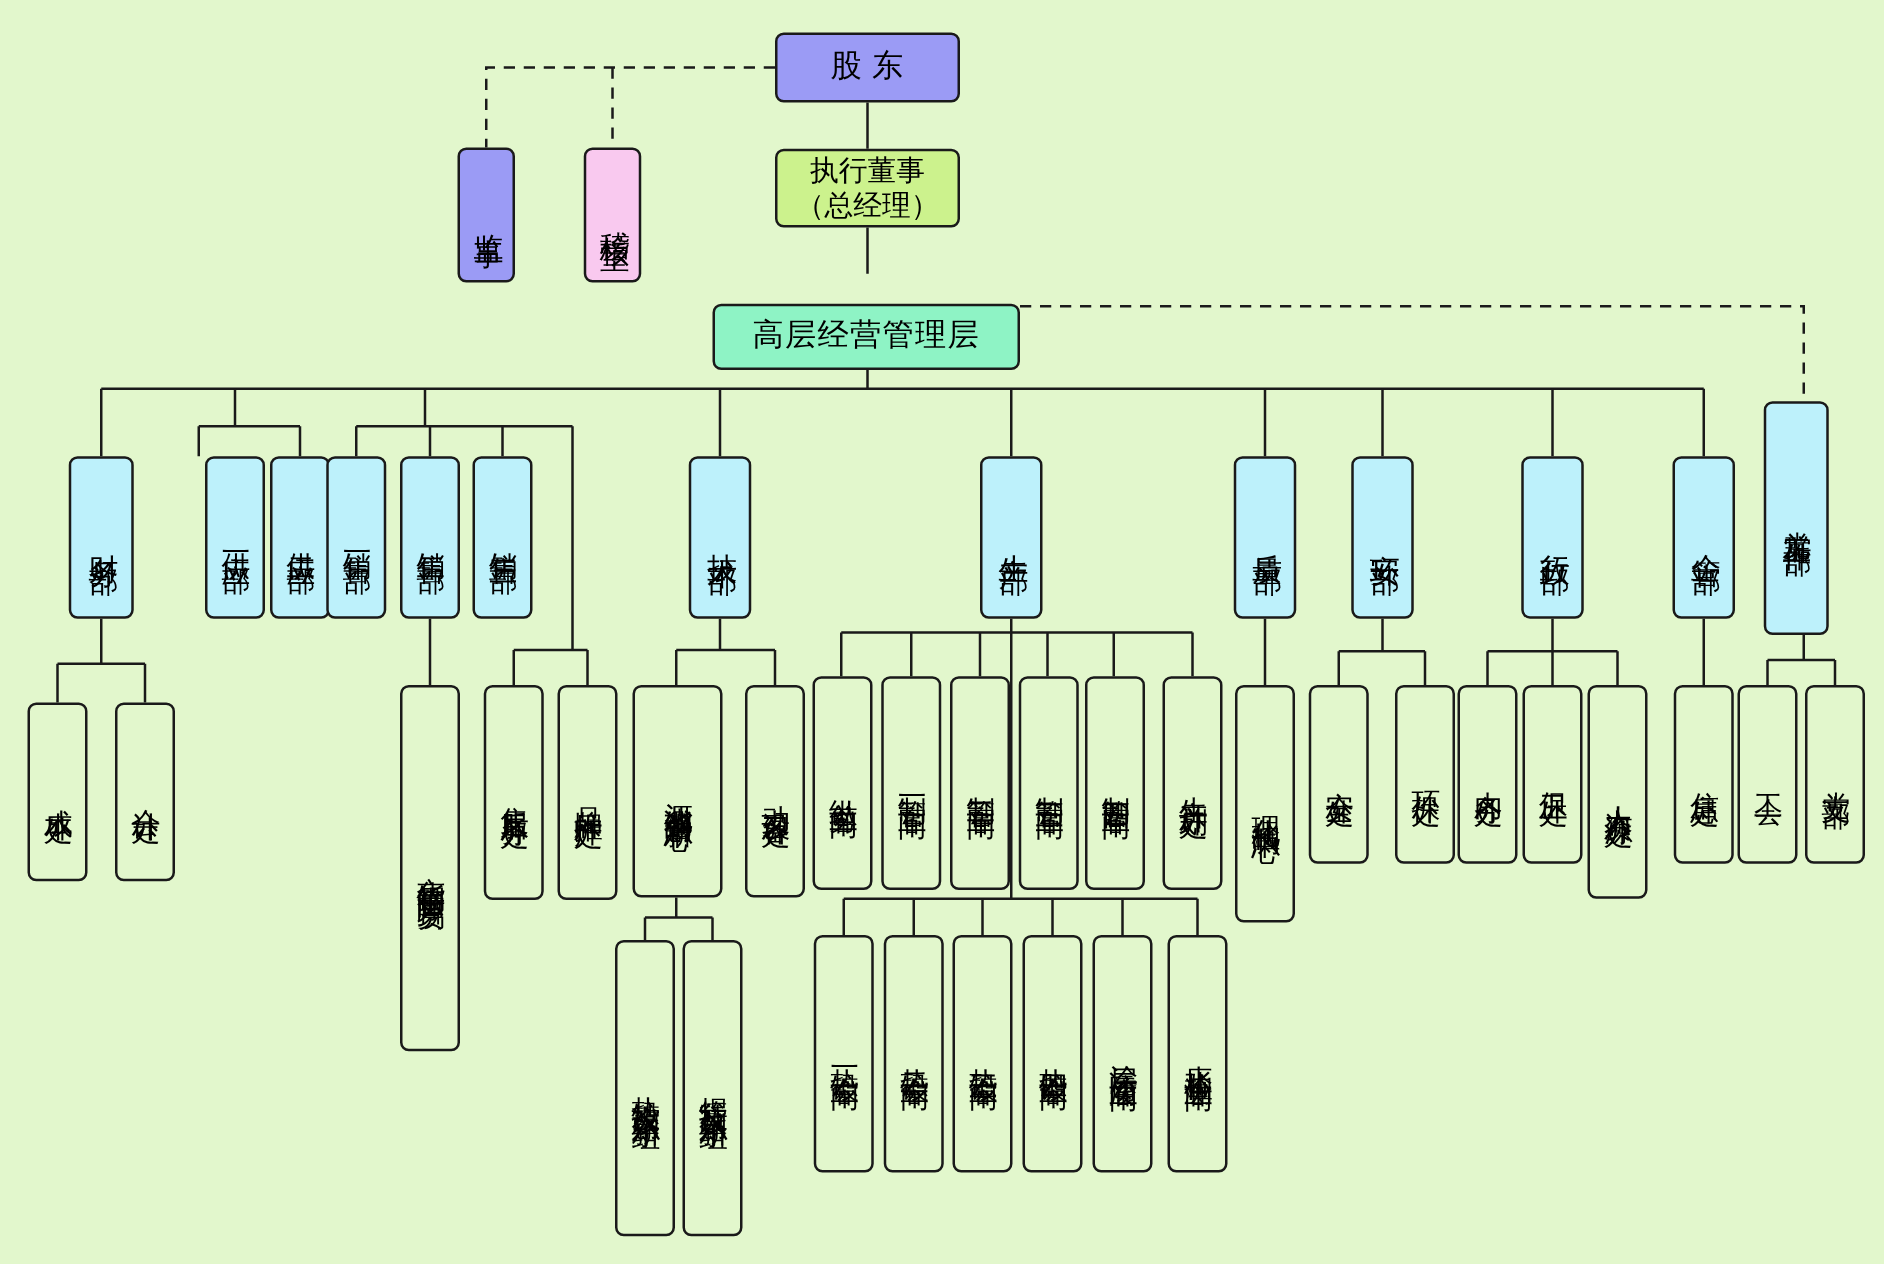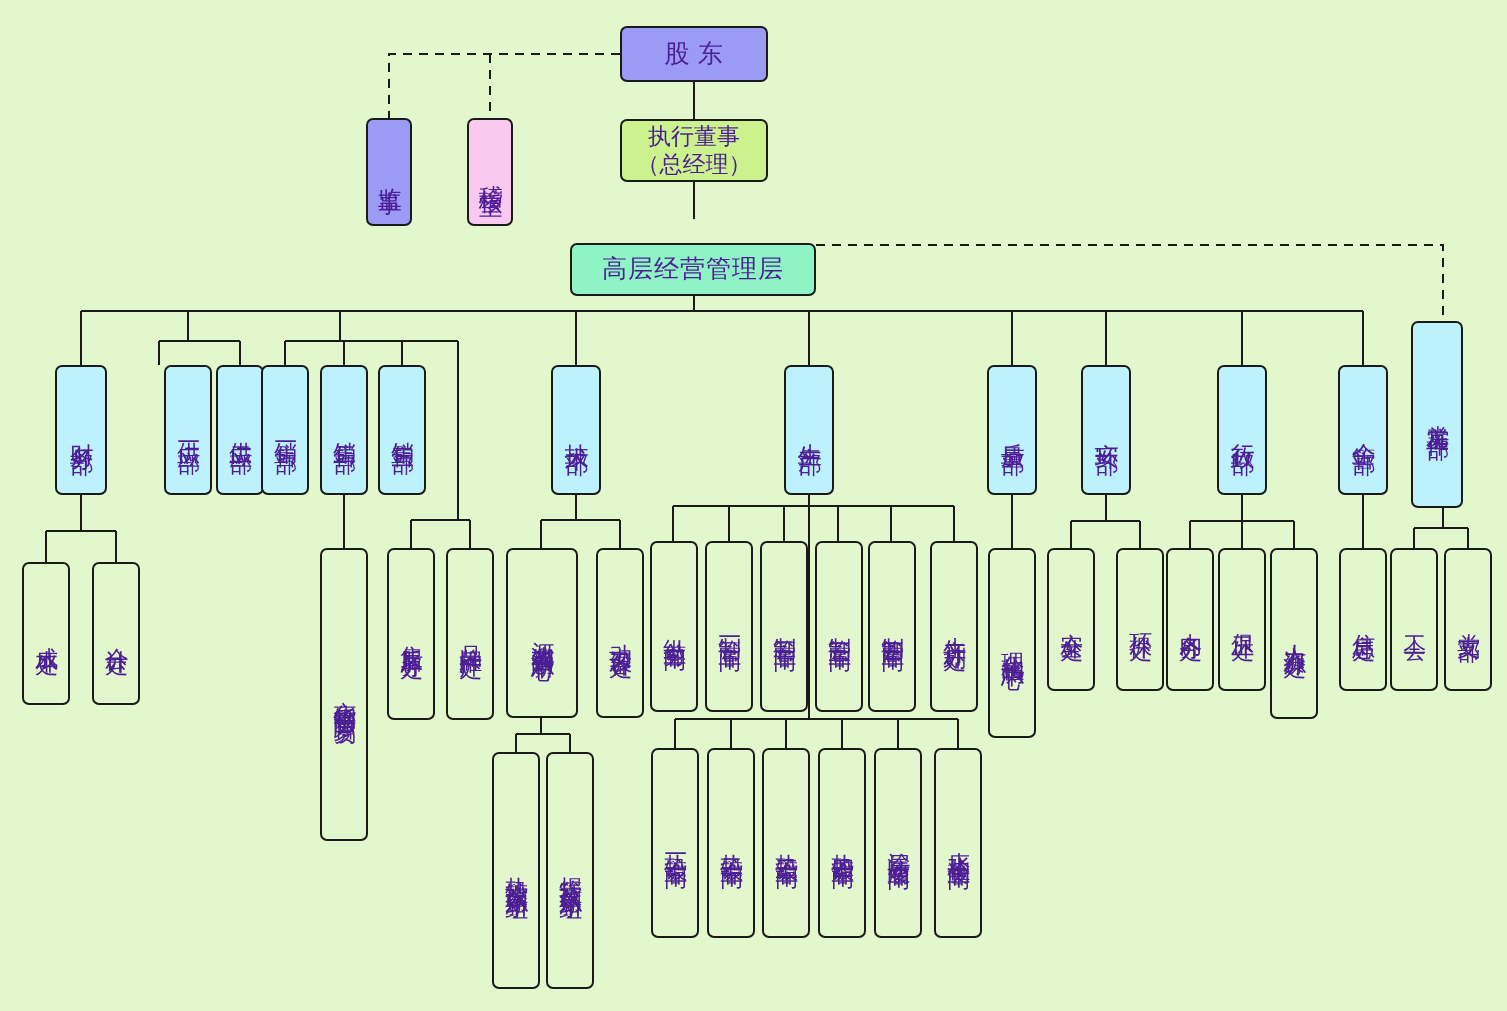--- a/index.html
+++ b/index.html
@@ -16,21 +16,21 @@
 
   .node{
     position:absolute;
     box-sizing:border-box;
     border:2px solid #1a1a1a;
     border-radius:7px;
     display:flex;
     align-items:center;
     justify-content:center;
     text-align:center;
-    color:#4c1d95;
+    color:#000000;
     line-height:1.06;
     z-index:3;
   }
   
   .h{ font-size:25px; letter-spacing:1px; }
   .h2{ font-size:23px; line-height:1.2; }
 
   
   .v{
     writing-mode:vertical-rl;

